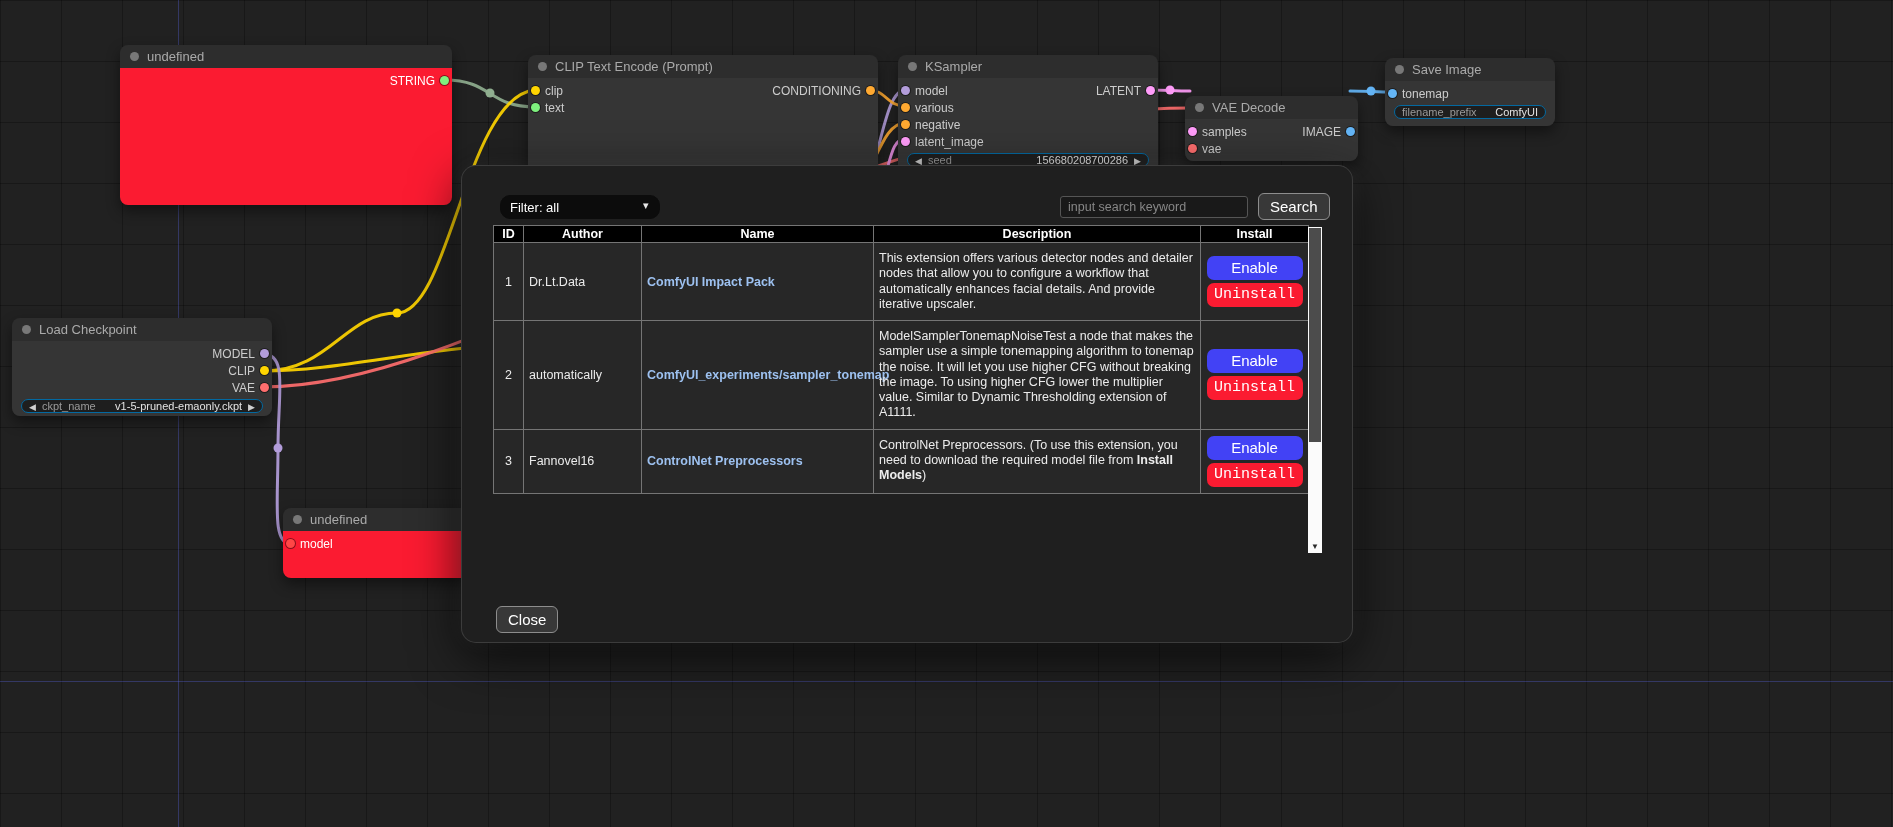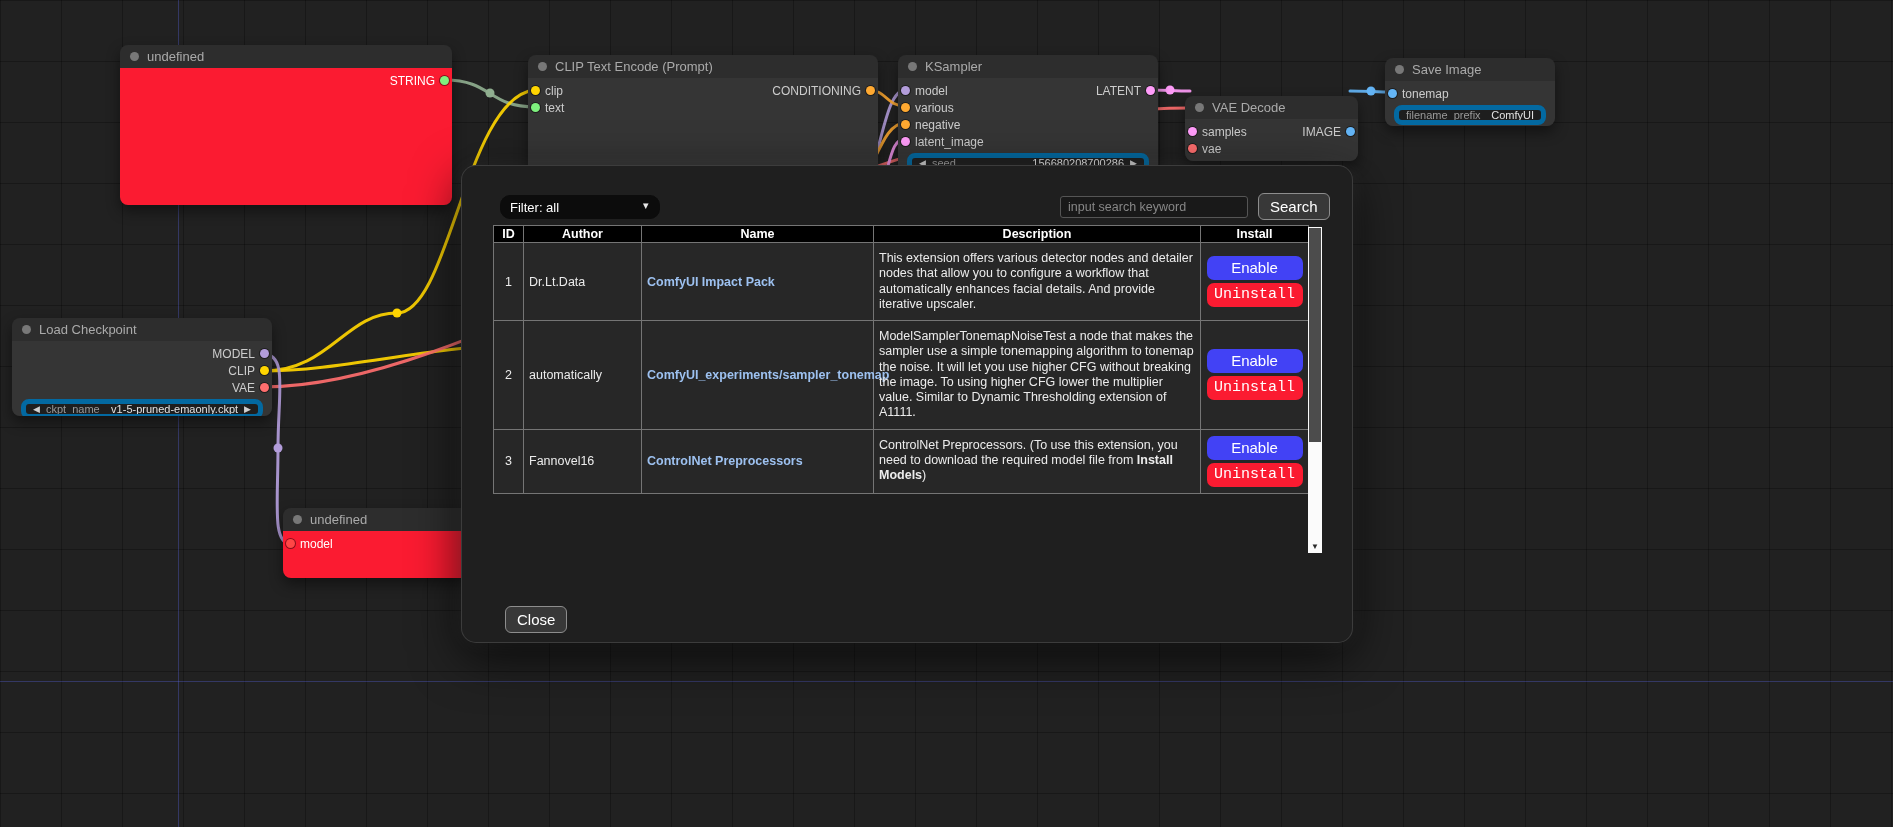--- a/index.html
+++ b/index.html
@@ -33,22 +33,22 @@
   }
   .node-dot { width: 9px; height: 9px; border-radius: 50%; background: #787878; flex: 0 0 auto; }
   .node-body { background: #353535; border-radius: 0 0 8px 8px; padding-top: 4px; position: relative; overflow: hidden; }
   .node-body.error-body { background: var(--error-node-bg, #fb1b31); }
   .slot-row { display: flex; justify-content: space-between; align-items: center; height: 17px; padding: 0 3px; }
   .slot { display: flex; align-items: center; gap: 5px; min-width: 0; white-space: nowrap; }
   .slot-label { color: #ccc; font-size: 12px; }
   .error-body .slot-label { color: #fff; }
   .port { width: 9px; height: 9px; border-radius: 50%; flex: 0 0 auto; box-shadow: 0 0 0 1px rgba(0,0,0,0.45); }
   .widget {
-    height: 20px; margin: 3px 9px 3px 9px; background: #1e1e1e; border: 5px solid #0369a1;
-    border-radius: 8px; display: flex; align-items: center; gap: 6px;
+    height: 14px; margin: 3px 9px 3px 9px; background: #1e1e1e; border: 1px solid #0369a1;
+    border-radius: 8px; display: flex; align-items: flex-end; gap: 6px;
     font-size: 11px; color: #bbb; padding: 0 7px; white-space: nowrap; overflow: hidden;
   }
   .widget .wlabel { color: #9a9a9a; }
   .widget .wvalue { margin-left: auto; color: #e2e2e2; }
   .widget .warr { color: #cfcfcf; font-size: 9px; line-height: 1; }
 
   
   .modal {
     position: absolute; left: 462px; top: 166px; width: 890px; height: 476px;
     background: #1f1f1f; border-radius: 14px; z-index: 10;
@@ -64,21 +64,21 @@
     position: absolute; left: 598px; top: 30px; width: 188px; height: 22px;
     background: #191919; border: 1px solid #555; border-radius: 3px;
     color: #ddd; font-size: 12.5px; padding: 0 7px; font-family: "Liberation Sans", sans-serif;
   }
   .search-input::placeholder { color: #878787; }
   .btn-chrome {
     background: #383838; color: #fff; border: 1px solid #8d8d8d; border-radius: 6px;
     font-size: 15px; font-family: "Liberation Sans", sans-serif; padding: 2px 11px; cursor: pointer;
   }
   .search-btn { position: absolute; left: 796px; top: 27px; height: 27px; }
-  .close-btn  { position: absolute; left: 43px; top: 440px; height: 27px; }
+  .close-btn  { position: absolute; left: 34px; top: 440px; height: 27px; }
 
   
   .table-wrap { position: absolute; left: 31px; top: 59px; width: 829px; height: 332px; }
   table.ext { border-collapse: collapse; width: 815px; table-layout: fixed; color: #ececec; font-size: 12.5px; }
   .ext th {
     background: #000; color: #fff; border: 1px solid #757575;
     font-size: 12.5px; font-weight: bold; padding: 1px 3px; height: 17px; text-align: center;
   }
   .ext td { border: 1px solid #757575; background: #272727; padding: 8px 5px; vertical-align: middle; }
   .ext td.cell-id { text-align: center; }

